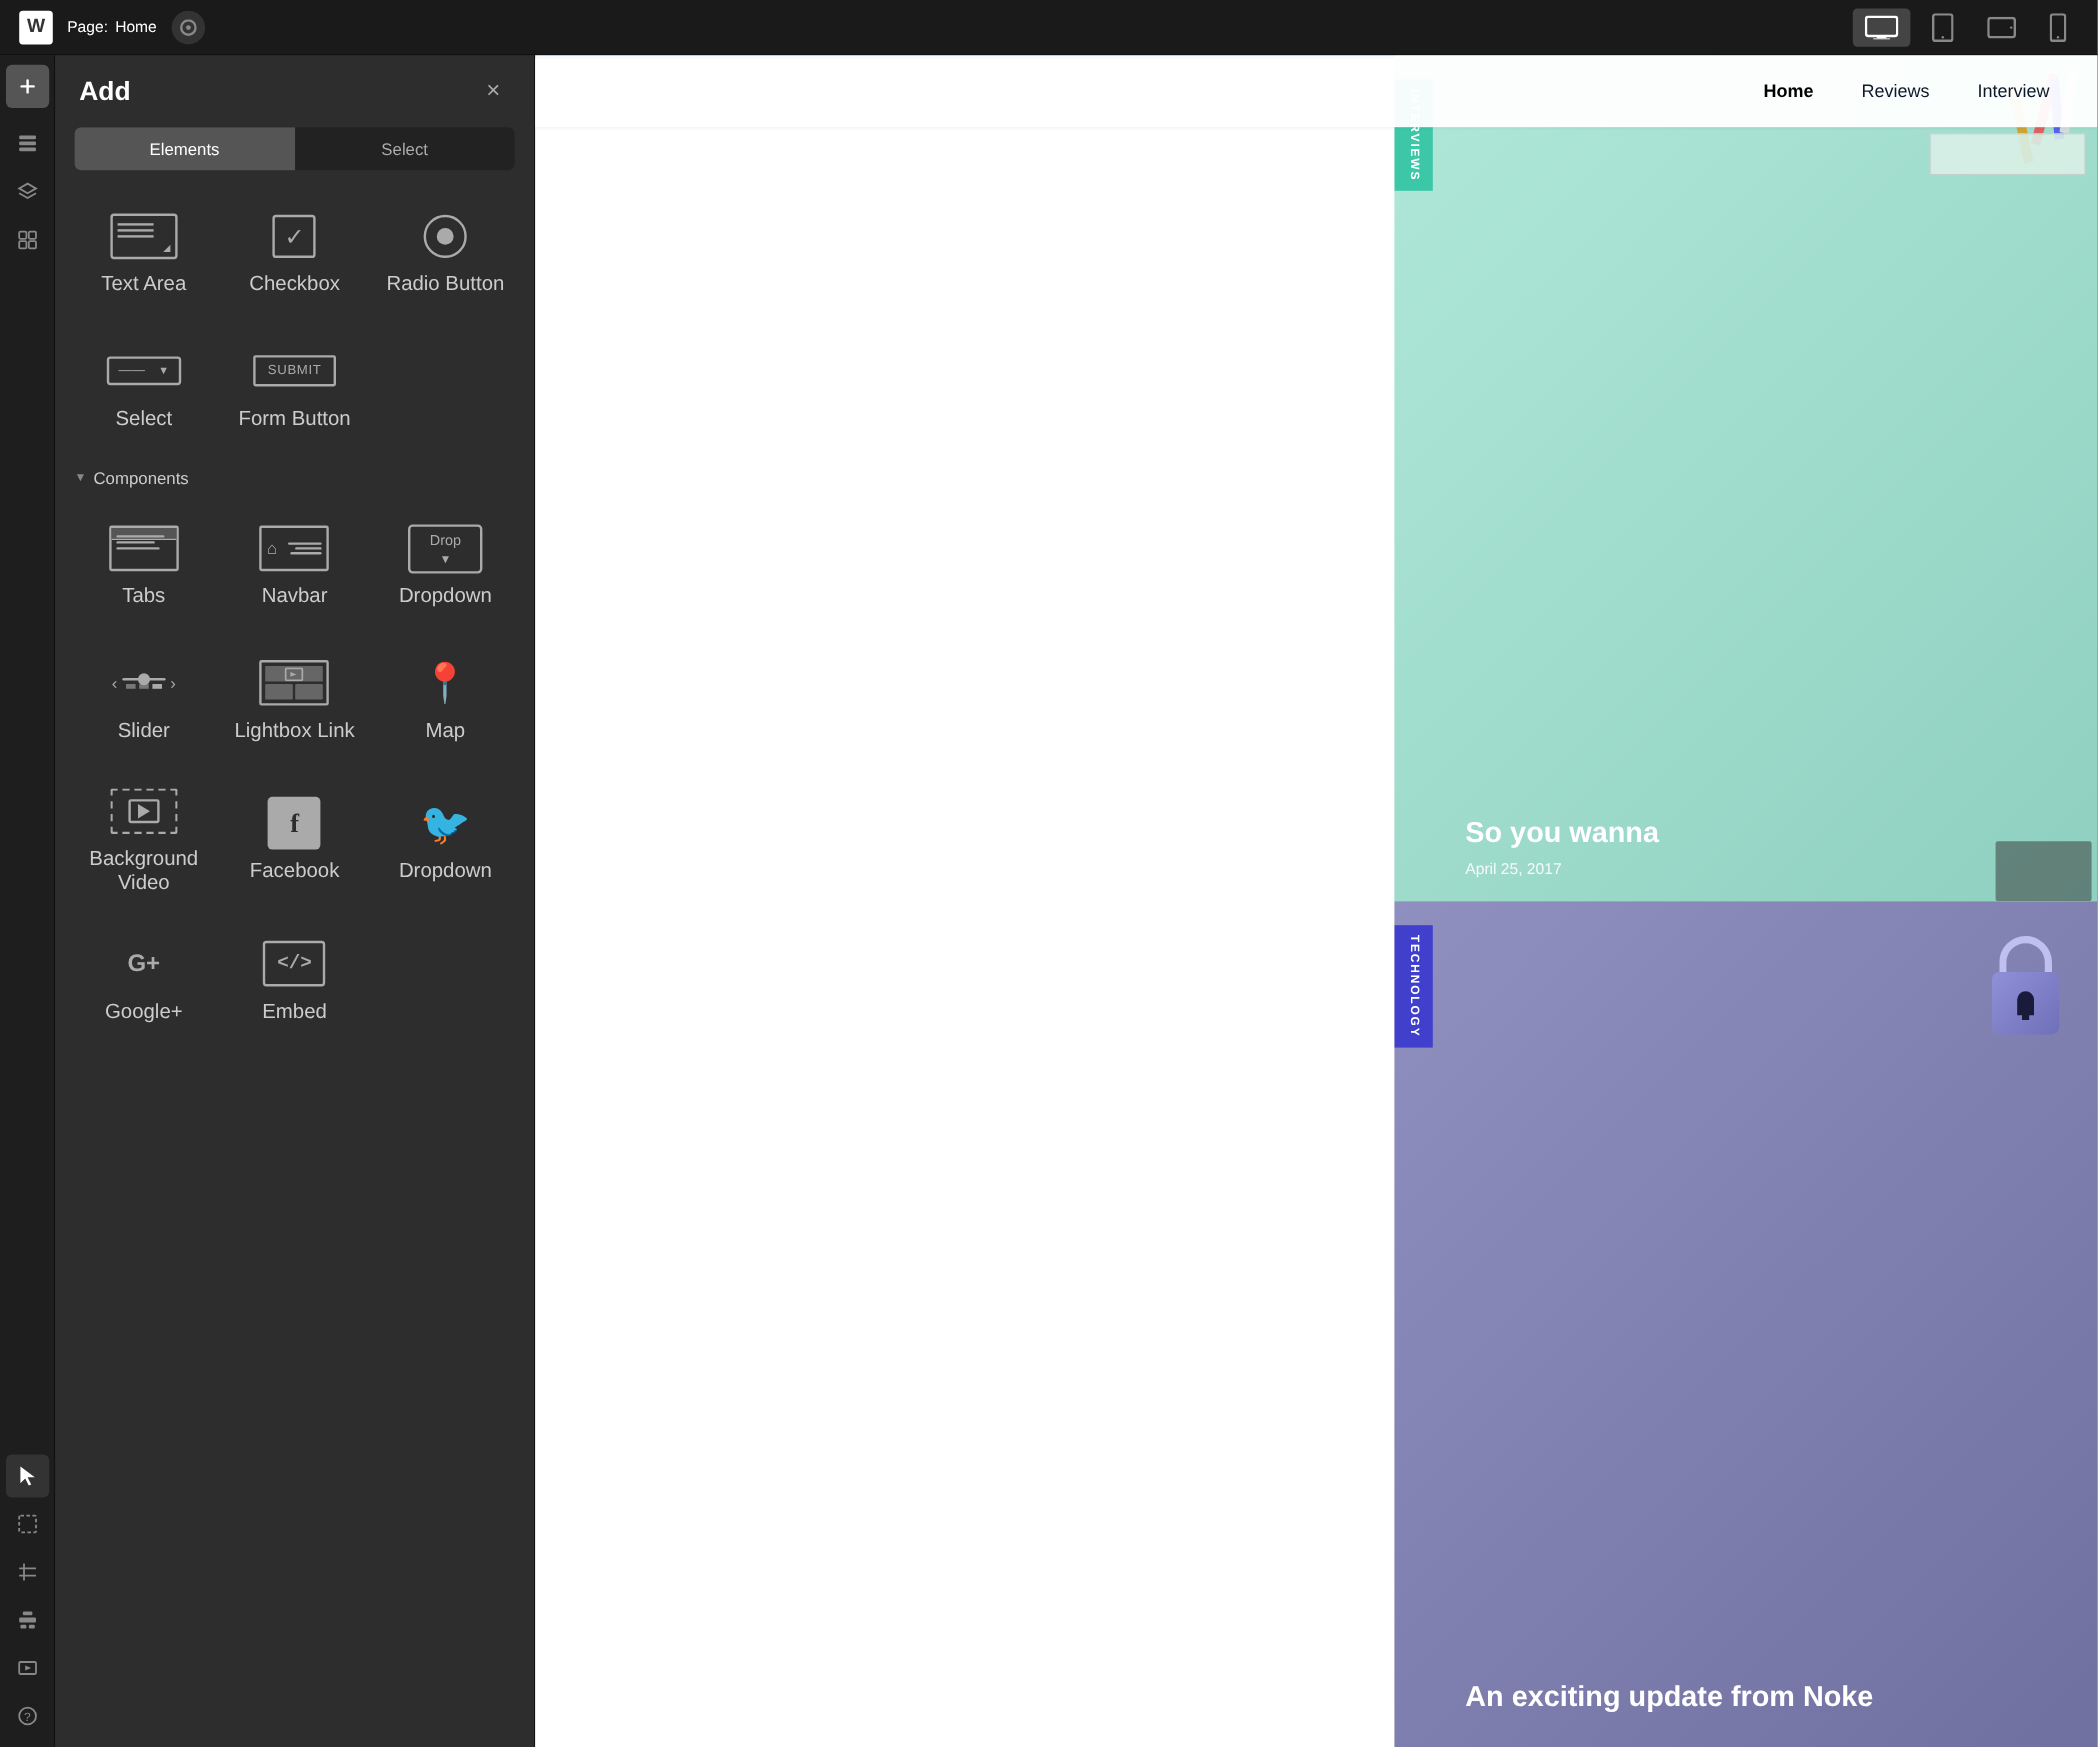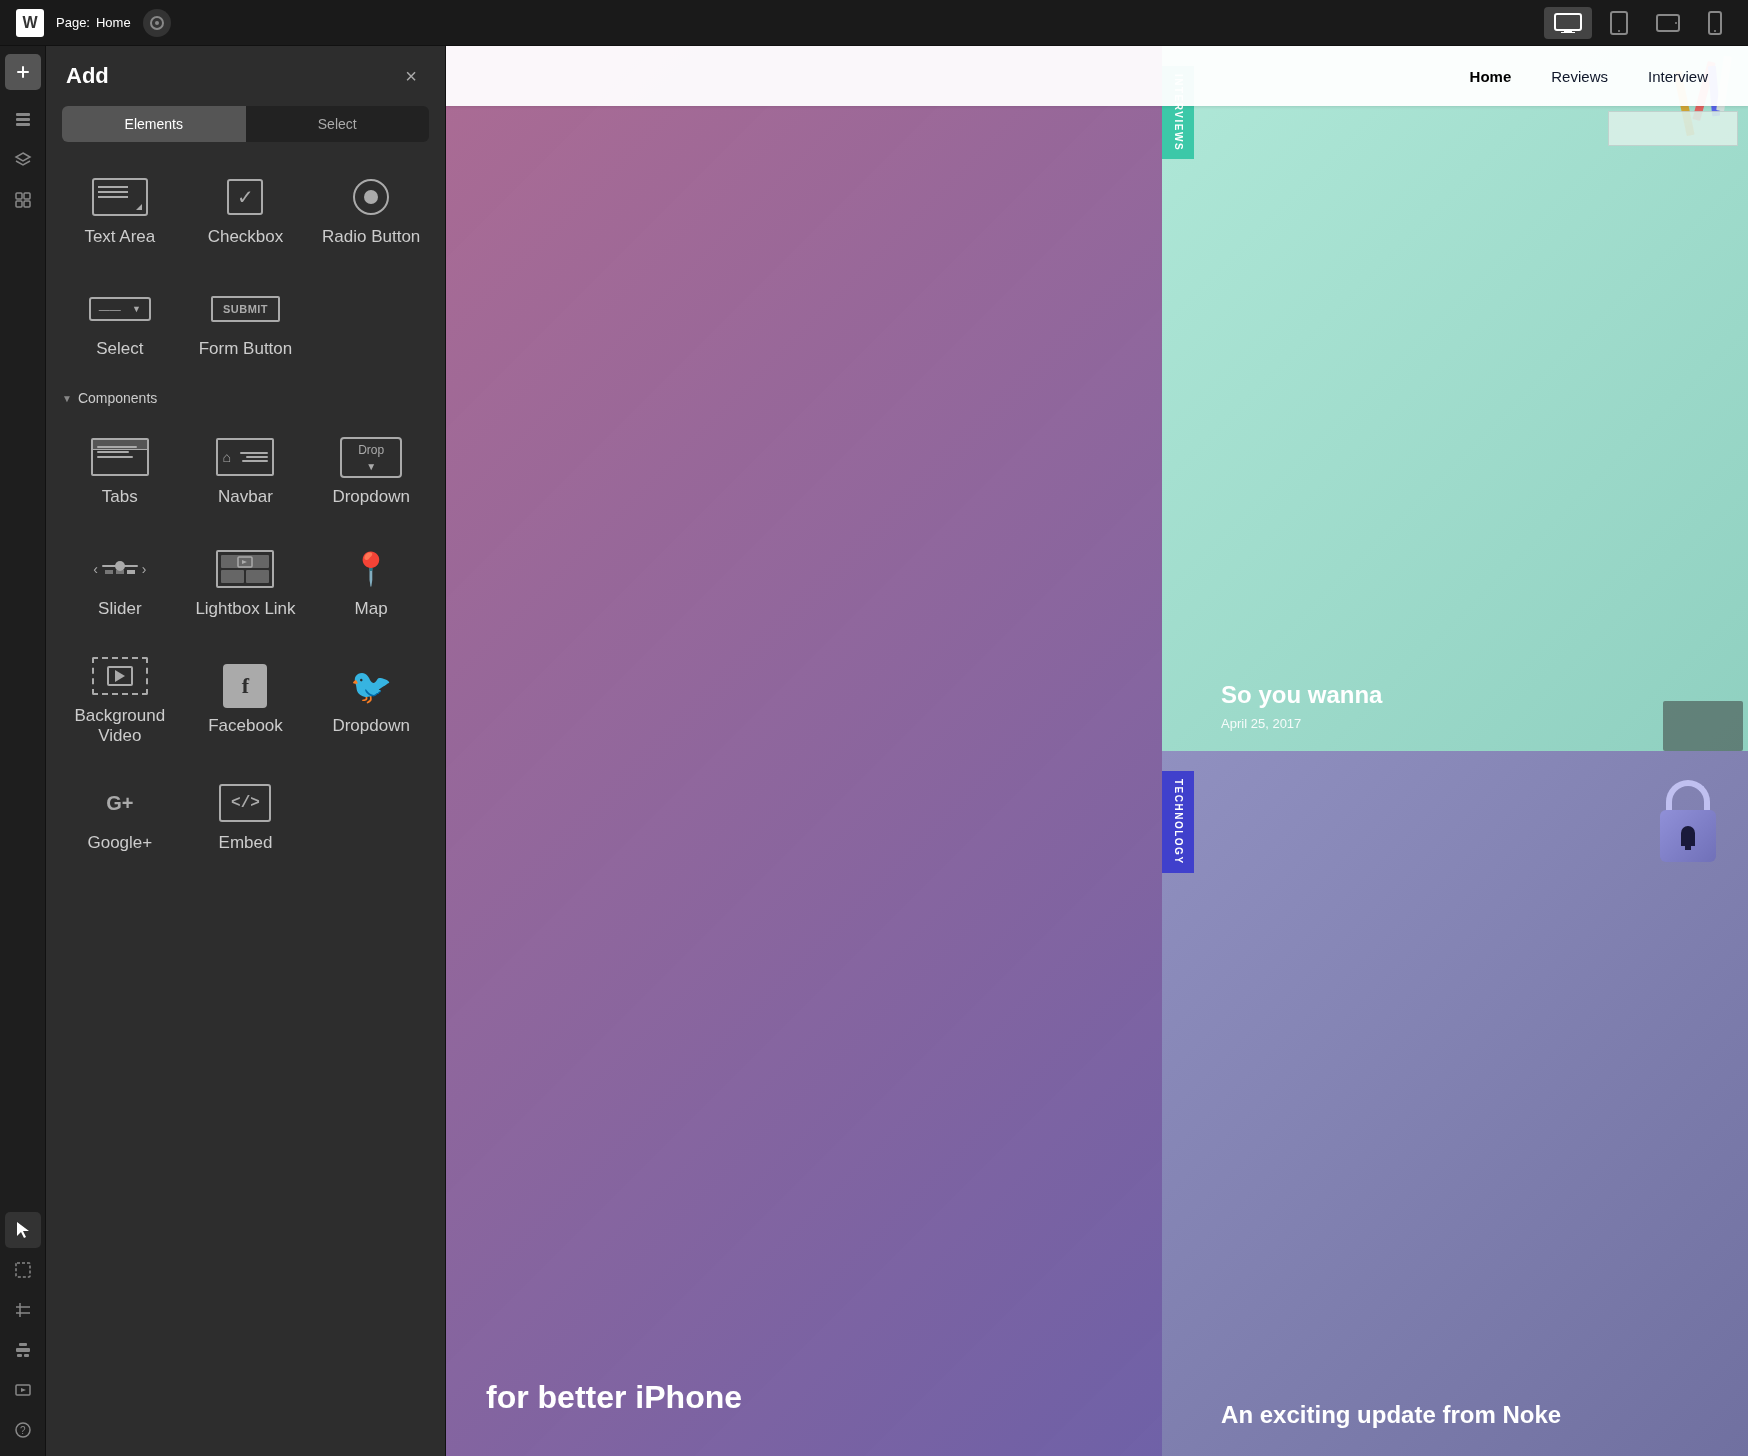--- a/index.html
+++ b/index.html
@@ -239,21 +239,21 @@
       font-size: 11px; color: #aaa;
       width: 62px;
     }
     .icon-select-arrow { font-size: 9px; }
 
     .icon-submit {
       border: 2px solid #aaa;
       padding: 5px 10px;
       border-radius: 2px;
       font-size: 11px;
-      font-weight: bold;
+      font-weight: normal;
       color: #aaa;
       letter-spacing: 0.5px;
     }
 
     
     .icon-search {
       position: relative;
       width: 40px; height: 40px;
     }
     .icon-search-circle {
@@ -862,23 +862,20 @@
   <div class="canvas-area">
     <div class="website-preview">
       <div class="blue-line"></div>
 
       <div class="preview-nav">
         <div class="preview-nav-item active">Home</div>
         <div class="preview-nav-item">Reviews</div>
         <div class="preview-nav-item">Interview</div>
       </div>
 
-      <div class="preview-hero">
-        <div class="preview-hero-text">for better iPhone</div>
-      </div>
 
       <div class="preview-right">
 
         <div class="preview-card interviews">
           <div class="preview-card-tag interviews">INTERVIEWS</div>
 
           <div style="position:absolute; top:10px; right:10px; width:130px; height:90px; overflow:hidden; opacity:0.8;">
             <div style="position:relative; width:100%; height:100%;">
               <div style="position:absolute; right:30px; top:5px; width:8px; height:60px; background:#e44; border-radius:1px; transform: rotate(15deg);"></div>
               <div style="position:absolute; right:20px; top:10px; width:8px; height:50px; background:#44e; border-radius:1px; transform: rotate(-5deg);"></div>

